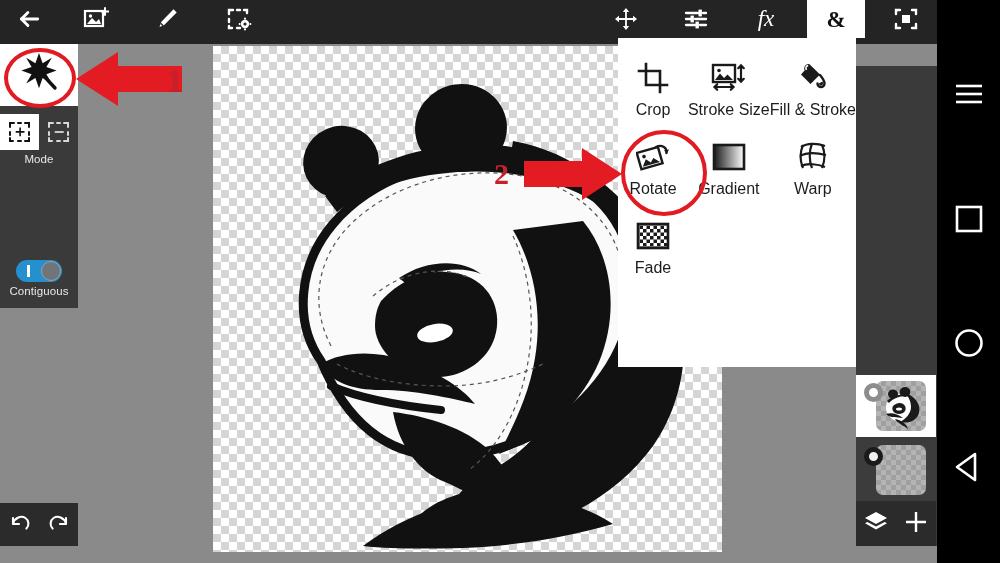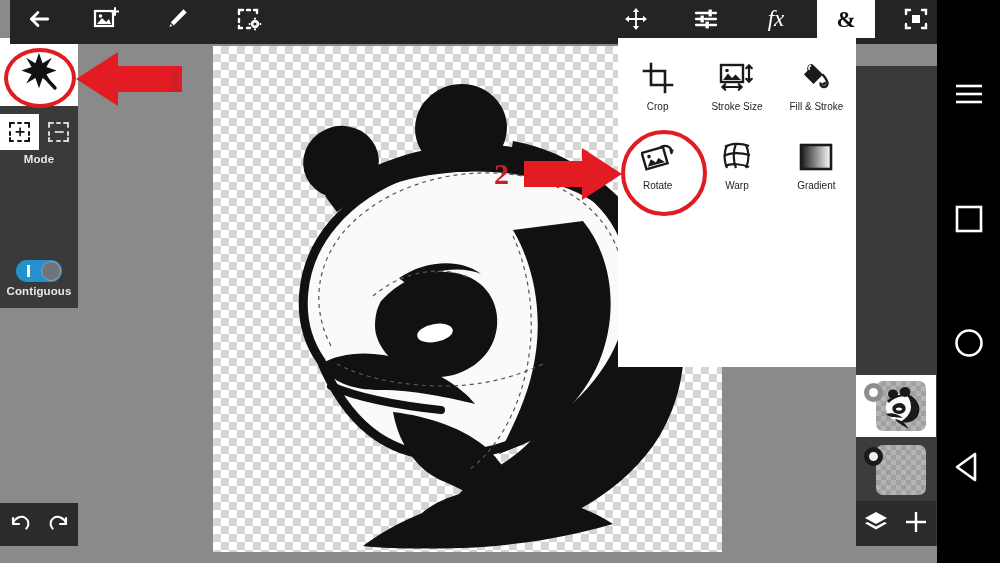--- a/index.html
+++ b/index.html
@@ -18,21 +18,21 @@
     position: relative;
     width: 1000px;
     height: 563px;
     background: #8a8a8a;
     overflow: hidden;
   }
 
   
   #topbar {
     position: absolute;
-    left: 10px; top: 0;
+    left: 0; top: 0;
     width: 937px; height: 44px;
     background: #242424;
     z-index: 40;
   }
   .tb-icon {
     position: absolute;
     top: 0;
     width: 58px; height: 38px;
     display: flex;
     align-items: center;
@@ -64,21 +64,21 @@
     width: 78px; height: 68px;
     background: #ffffff;
     display: flex;
     align-items: center;
     justify-content: center;
   }
   .opt-group { position: absolute; left: 0; width: 78px; text-align: center; }
   .opt-label {
     color: #e8e8e8;
     font-size: 11.5px;
-    font-weight: bold;
+    font-weight: normal;
     margin-top: 3px;
     letter-spacing: 0.1px;
   }
   .mode-row {
     display: flex;
     justify-content: center;
     gap: 0px;
   }
   .mode-btn {
     width: 39px; height: 36px;
@@ -171,21 +171,21 @@
     padding-top: 8px;
     box-sizing: border-box;
     position: relative;
   }
   .fx-ico {
     height: 40px;
     display: flex; align-items: center; justify-content: center;
     color: #1a1a1a;
   }
   .fx-lbl {
-    font-size: 10px;
+    font-size: 16px;
     color: #1d1d1d;
     margin-top: 3px;
     white-space: nowrap;
   }
 
   
   #right-strip {
     position: absolute;
     left: 856px; top: 38px;
     width: 81px; height: 508px;
@@ -611,47 +611,62 @@
             <path d="M20 6 C25.5 3 31 6.5 30.5 12" fill="none" stroke="#1a1a1a" stroke-width="2.4" stroke-linecap="round"></path>
             <path d="M30.8 12.8 L28 9.2 L33 8.4 Z" fill="#1a1a1a"></path>
           </svg>
         </div>
         <div class="fx-lbl">Rotate</div>
       </div>
 
 
       <div class="fx-item">
         <div class="fx-ico">
-          <svg width="32" height="32" viewBox="0 0 32 32" fill="none" stroke="#1a1a1a" stroke-width="2.2">
-            <path d="M4 6 C10 2 20 2 28 5"></path>
-            <path d="M3 15 C10 11 21 12 29 14"></path>
-            <path d="M4 25 C10 22 21 23 28 26"></path>
-            <path d="M6 4 C3 11 3 20 6 27"></path>
-            <path d="M15 2.5 C12 10 12 20 15 27"></path>
-            <path d="M25 3.5 C28 11 28 20 25 27"></path>
-          </svg>
-        </div>
-        <div class="fx-lbl">Warp</div>
-      </div>
-
-      <div class="fx-item">
-        <div class="fx-ico">
           <svg width="34" height="28" viewBox="0 0 34 28">
             <defs>
               <linearGradient id="gradgrad" x1="0" y1="0" x2="1" y2="0">
                 <stop offset="0" stop-color="#1a1a1a"></stop>
                   <stop offset="1" stop-color="#ffffff"></stop>
               </linearGradient>
             </defs>
             <rect x="2" y="2" width="30" height="24" fill="url(#gradgrad)" stroke="#1a1a1a" stroke-width="2.6"></rect>
           </svg>
         </div>
         <div class="fx-lbl">Gradient</div>
       </div>
 
+      <div class="fx-item">
+        <div class="fx-ico">
+          <svg width="32" height="32" viewBox="0 0 32 32" fill="none" stroke="#1a1a1a" stroke-width="2.2">
+            <path d="M4 6 C10 2 20 2 28 5"></path>
+            <path d="M3 15 C10 11 21 12 29 14"></path>
+            <path d="M4 25 C10 22 21 23 28 26"></path>
+            <path d="M6 4 C3 11 3 20 6 27"></path>
+            <path d="M15 2.5 C12 10 12 20 15 27"></path>
+            <path d="M25 3.5 C28 11 28 20 25 27"></path>
+          </svg>
+        </div>
+        <div class="fx-lbl">Warp</div>
+      </div>
+
+      <div class="fx-item">
+        <div class="fx-ico">
+          <svg width="34" height="28" viewBox="0 0 34 28">
+            <defs>
+              <pattern id="fadechk" width="7" height="7" patternUnits="userSpaceOnUse">
+                <rect width="7" height="7" fill="#ffffff"></rect>
+                <rect width="3.5" height="3.5" fill="#1a1a1a"></rect>
+                <rect x="3.5" y="3.5" width="3.5" height="3.5" fill="#1a1a1a"></rect>
+              </pattern>
+            </defs>
+            <rect x="2" y="2" width="30" height="24" fill="url(#fadechk)" stroke="#1a1a1a" stroke-width="2.6"></rect>
+          </svg>
+        </div>
+        <div class="fx-lbl">Fade</div>
+      </div>
 
 
 
     </div>
   </div>
 
   <div id="navbar">
     <div class="nav-btn" style="top:62px;">
       <svg width="34" height="30" viewBox="0 0 34 30" stroke="#fff" stroke-width="2.6" stroke-linecap="butt">
         <path d="M4 7 h26"></path>

